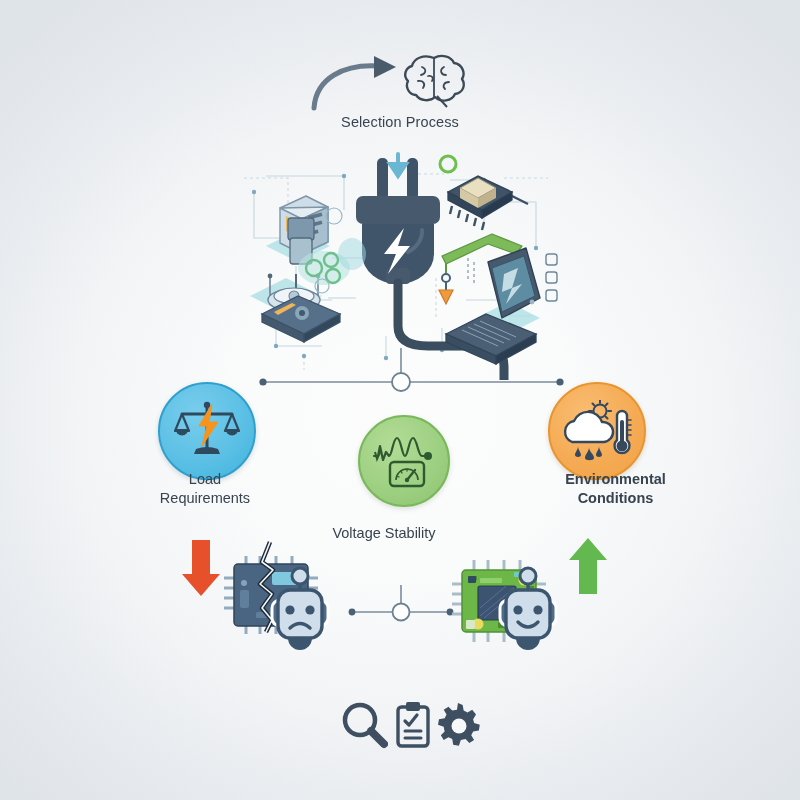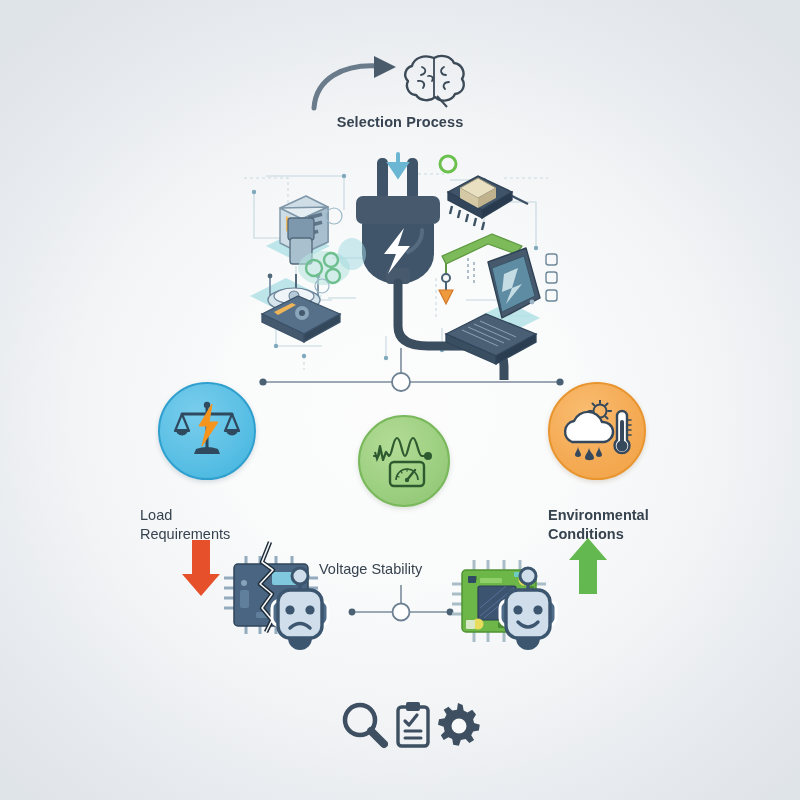--- a/index.html
+++ b/index.html
@@ -35,31 +35,30 @@
   #selection-label {
     position: absolute;
     left: 0;
     top: 62px;
     width: 200px;
     text-align: center;
     font-size: 14.5px;
     color: #384452;
     letter-spacing: .1px;
     white-space: nowrap;
-    font-weight: bold;
   }
 
   
   .node-label {
     position: absolute;
+    text-align: center;
     font-size: 14.5px;
     line-height: 19px;
     color: #37434f;
     white-space: pre-line;
-    margin-top: 36px;
   }
 
   
   .node-circle {
     position: absolute;
     border-radius: 50%;
     display: flex;
     align-items: center;
     justify-content: center;
   }

